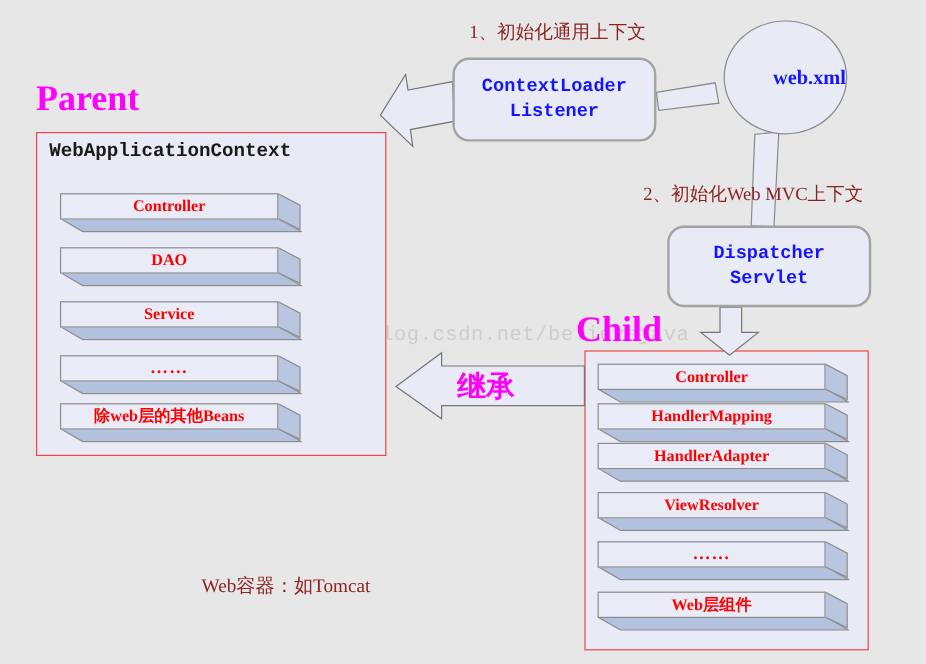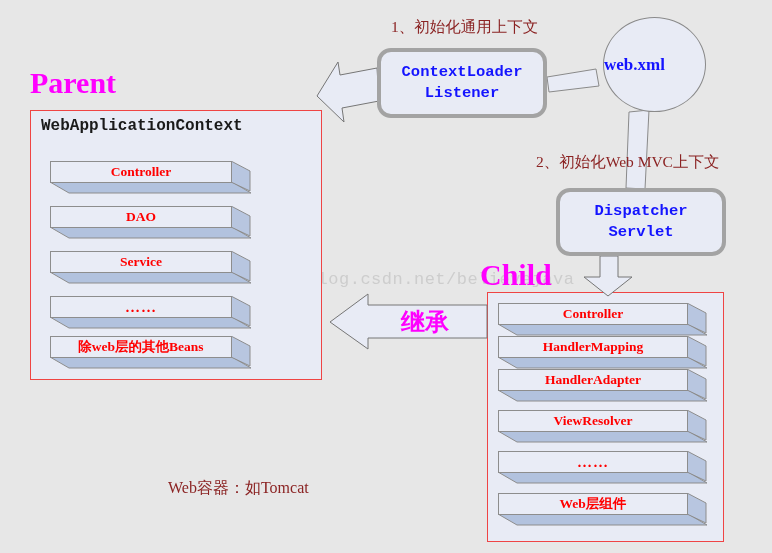--- a/index.html
+++ b/index.html
@@ -116,21 +116,21 @@
 
   
   #child-panel .bar3d { width: 210px; }
   #child-panel .bar3d .face { width: 190px; }
   #child-panel .bar3d .side-poly { left: 189px; }
   #child-panel .bar3d .bottom-poly { width: 210px; }
 
   
   .roundbox {
     background: #e8ebf5;
-    border: 4px solid #a3a3a3;
+    border: 2px solid #a3a3a3;
     border-radius: 14px;
     box-sizing: border-box;
     display: flex;
     align-items: center;
     justify-content: center;
     text-align: center;
     font-family: "Liberation Mono", monospace;
     font-weight: bold;
     font-size: 15.5px;
     line-height: 21px;
@@ -141,21 +141,21 @@
   #dispatcher-servlet  { left: 556px; top: 188px; width: 170px; height: 68px; }
 
   
   .circlebox {
     background: #e8ebf5;
     border: 1px solid #8a8a8a;
     border-radius: 50%;
     box-sizing: border-box;
     display: flex;
     align-items: center;
-    justify-content: flex-start;
+    justify-content: flex-end;
     font-family: "Liberation Serif", serif;
     font-weight: bold;
     font-size: 17px;
     color: #1414ff;
     z-index: 5;
   }
   #webxml-circle { left: 603px; top: 17px; width: 103px; height: 95px; }
 
   
   .step-label {
@@ -182,21 +182,20 @@
   
   #inherit-label {
     left: 381px;
     top: 306px;
     font-family: "Liberation Serif", serif;
     font-weight: bold;
     font-size: 24px;
     color: #ff00ff;
     white-space: nowrap;
     z-index: 7;
-    margin-left: 20px;
   }
 
   
   #connectors {
     position: absolute;
     left: 0; top: 0;
     width: 772px; height: 553px;
     z-index: 3;
     pointer-events: none;
   }

